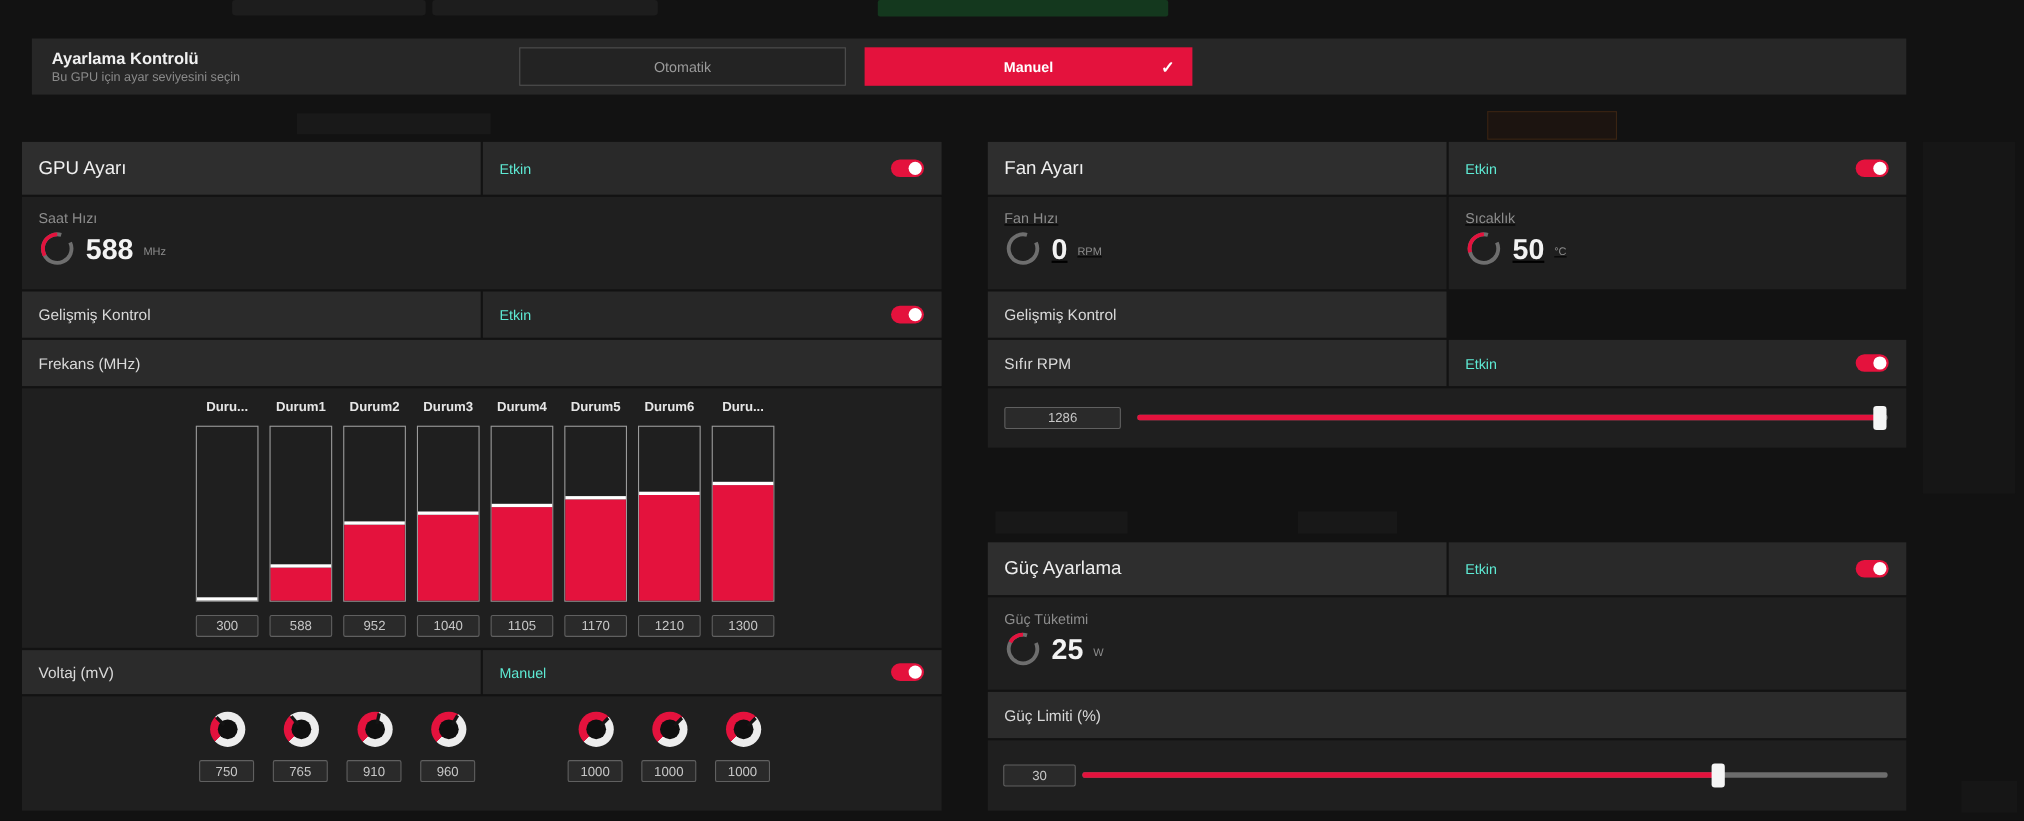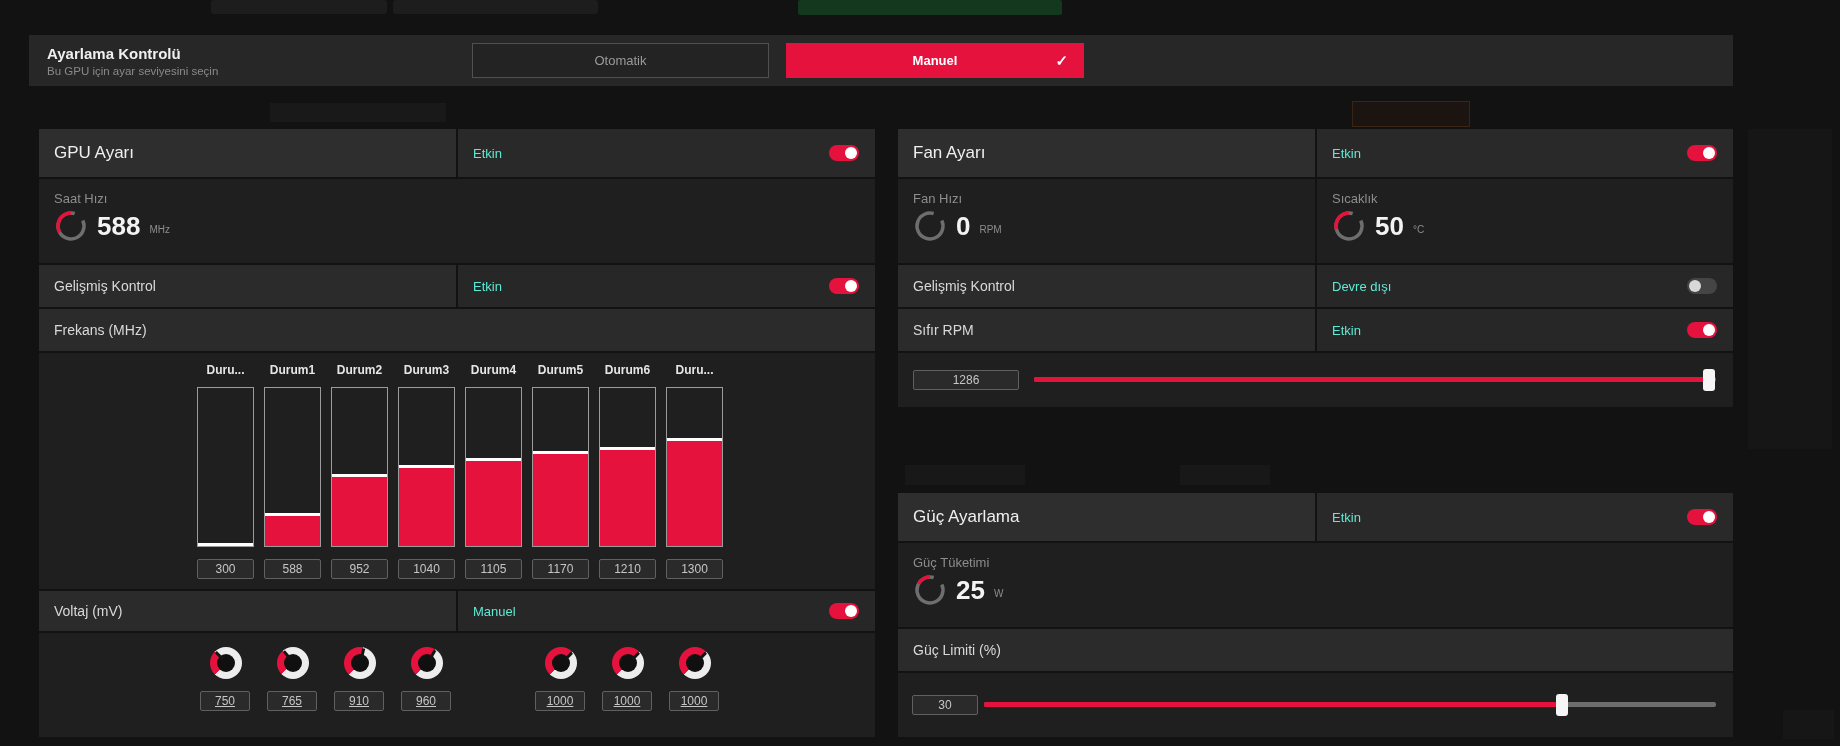--- a/index.html
+++ b/index.html
@@ -58,21 +58,21 @@
   .vboxy { box-sizing:border-box; border:1px solid #606060; background:#2a2a2a; color:#c6c6c6; font-size:12px; text-align:center; height:20px; line-height:18px; border-radius:2px; }
   .fbox { position:absolute; top:206px; left:0; width:57px; }
 
   
   .knob-row { background:#1f1f1f; }
   .kcol { position:absolute; top:0; width:57px; height:100%; }
   .knob { position:absolute; left:50%; top:14px; width:32px; height:32px; margin-left:-16px; border-radius:50%; cursor:pointer; }
   .kface { position:absolute; inset:7px; border-radius:50%; background:#101010; }
   .kneedle { position:absolute; left:50%; top:50%; width:0; height:0; }
   .kneedle i { position:absolute; left:-1.5px; top:-15px; width:3px; height:10px; background:#141414; display:block; }
-  .kbox { position:absolute; top:58px; left:3px; width:50px;text-decoration:underline; }
+  .kbox { position:absolute; top:58px; left:3px; width:50px; }
 
   
   .slider-row { background:#1f1f1f; }
   .slider-box { position:absolute; cursor:text; }
   .track { position:absolute; height:5px; background:#6d6d6d; border-radius:2px; cursor:pointer; }
   .track-fill { position:absolute; left:0; top:0; height:100%; background:var(--accent); border-radius:2px; }
   .thumb { position:absolute; top:50%; width:12px; height:22px; background:#f5f5f5; border-radius:3px; transform:translate(-50%,-50%); cursor:grab; }
 </style>
 </head>
 <body>
@@ -94,21 +94,21 @@
       <div class="tb-title">Ayarlama Kontrolü</div>
       <div class="tb-sub">Bu GPU için ayar seviyesini seçin</div>
     </div>
     <button class="btn btn-outline" style="left:443px;top:8px;width:297px;height:35px;">Otomatik</button>
     <button class="btn btn-red" style="left:757px;top:8px;width:298px;height:35px;">
       <span>Manuel</span>
       <span class="check">✓</span>
     </button>
   </div>
 
-  <div class="panel" style="left:39px;top:129px;width:836px;">
+  <div class="panel" style="left:20px;top:129px;width:836px;">
     <div class="row split header" style="height:48px;">
       <div class="cell-l">
           <span class="ptitle">GPU Ayarı</span>
         </div>
       <div class="cell-r">
         <span class="status">Etkin</span>
         <span class="toggle on">
             <span class="tknob"></span>
           </span>
       </div>
@@ -291,21 +291,21 @@
       <div class="cell-l">
           <span class="ptitle">Fan Ayarı</span>
         </div>
       <div class="cell-r">
         <span class="status">Etkin</span>
         <span class="toggle on">
             <span class="tknob"></span>
           </span>
       </div>
     </div>
-    <div class="row metric-pair" style="height:84px;">
+    <div class="row metric-pair" style="height:84px;text-decoration:underline;">
       <div class="metric-cell">
         <div class="m-label">Fan Hızı</div>
         <div class="m-value">
           <span class="gauge"><svg width="34" height="34" viewBox="0 0 34 34">
                 <g transform="rotate(-25 17 17)">
                   <circle cx="17" cy="17" r="13" fill="none" stroke="#6e6e6e" stroke-width="3.5" stroke-dasharray="70.2 81.7"></circle>
                 </g>
               </svg></span>
           <span class="m-num">0</span>
           <span class="m-unit">RPM</span>
@@ -324,26 +324,20 @@
               </svg></span>
           <span class="m-num">50</span>
           <span class="m-unit">°C</span>
         </div>
       </div>
     </div>
     <div class="row split" style="height:42px;">
       <div class="cell-l">
           <span class="rlabel">Gelişmiş Kontrol</span>
         </div>
-      <div class="cell-r">
-        <span class="status">Devre dışı</span>
-        <span class="toggle off">
-            <span class="tknob"></span>
-          </span>
-      </div>
     </div>
     <div class="row split" style="height:42px;">
       <div class="cell-l">
           <span class="rlabel">Sıfır RPM</span>
         </div>
       <div class="cell-r">
         <span class="status">Etkin</span>
         <span class="toggle on">
             <span class="tknob"></span>
           </span>

